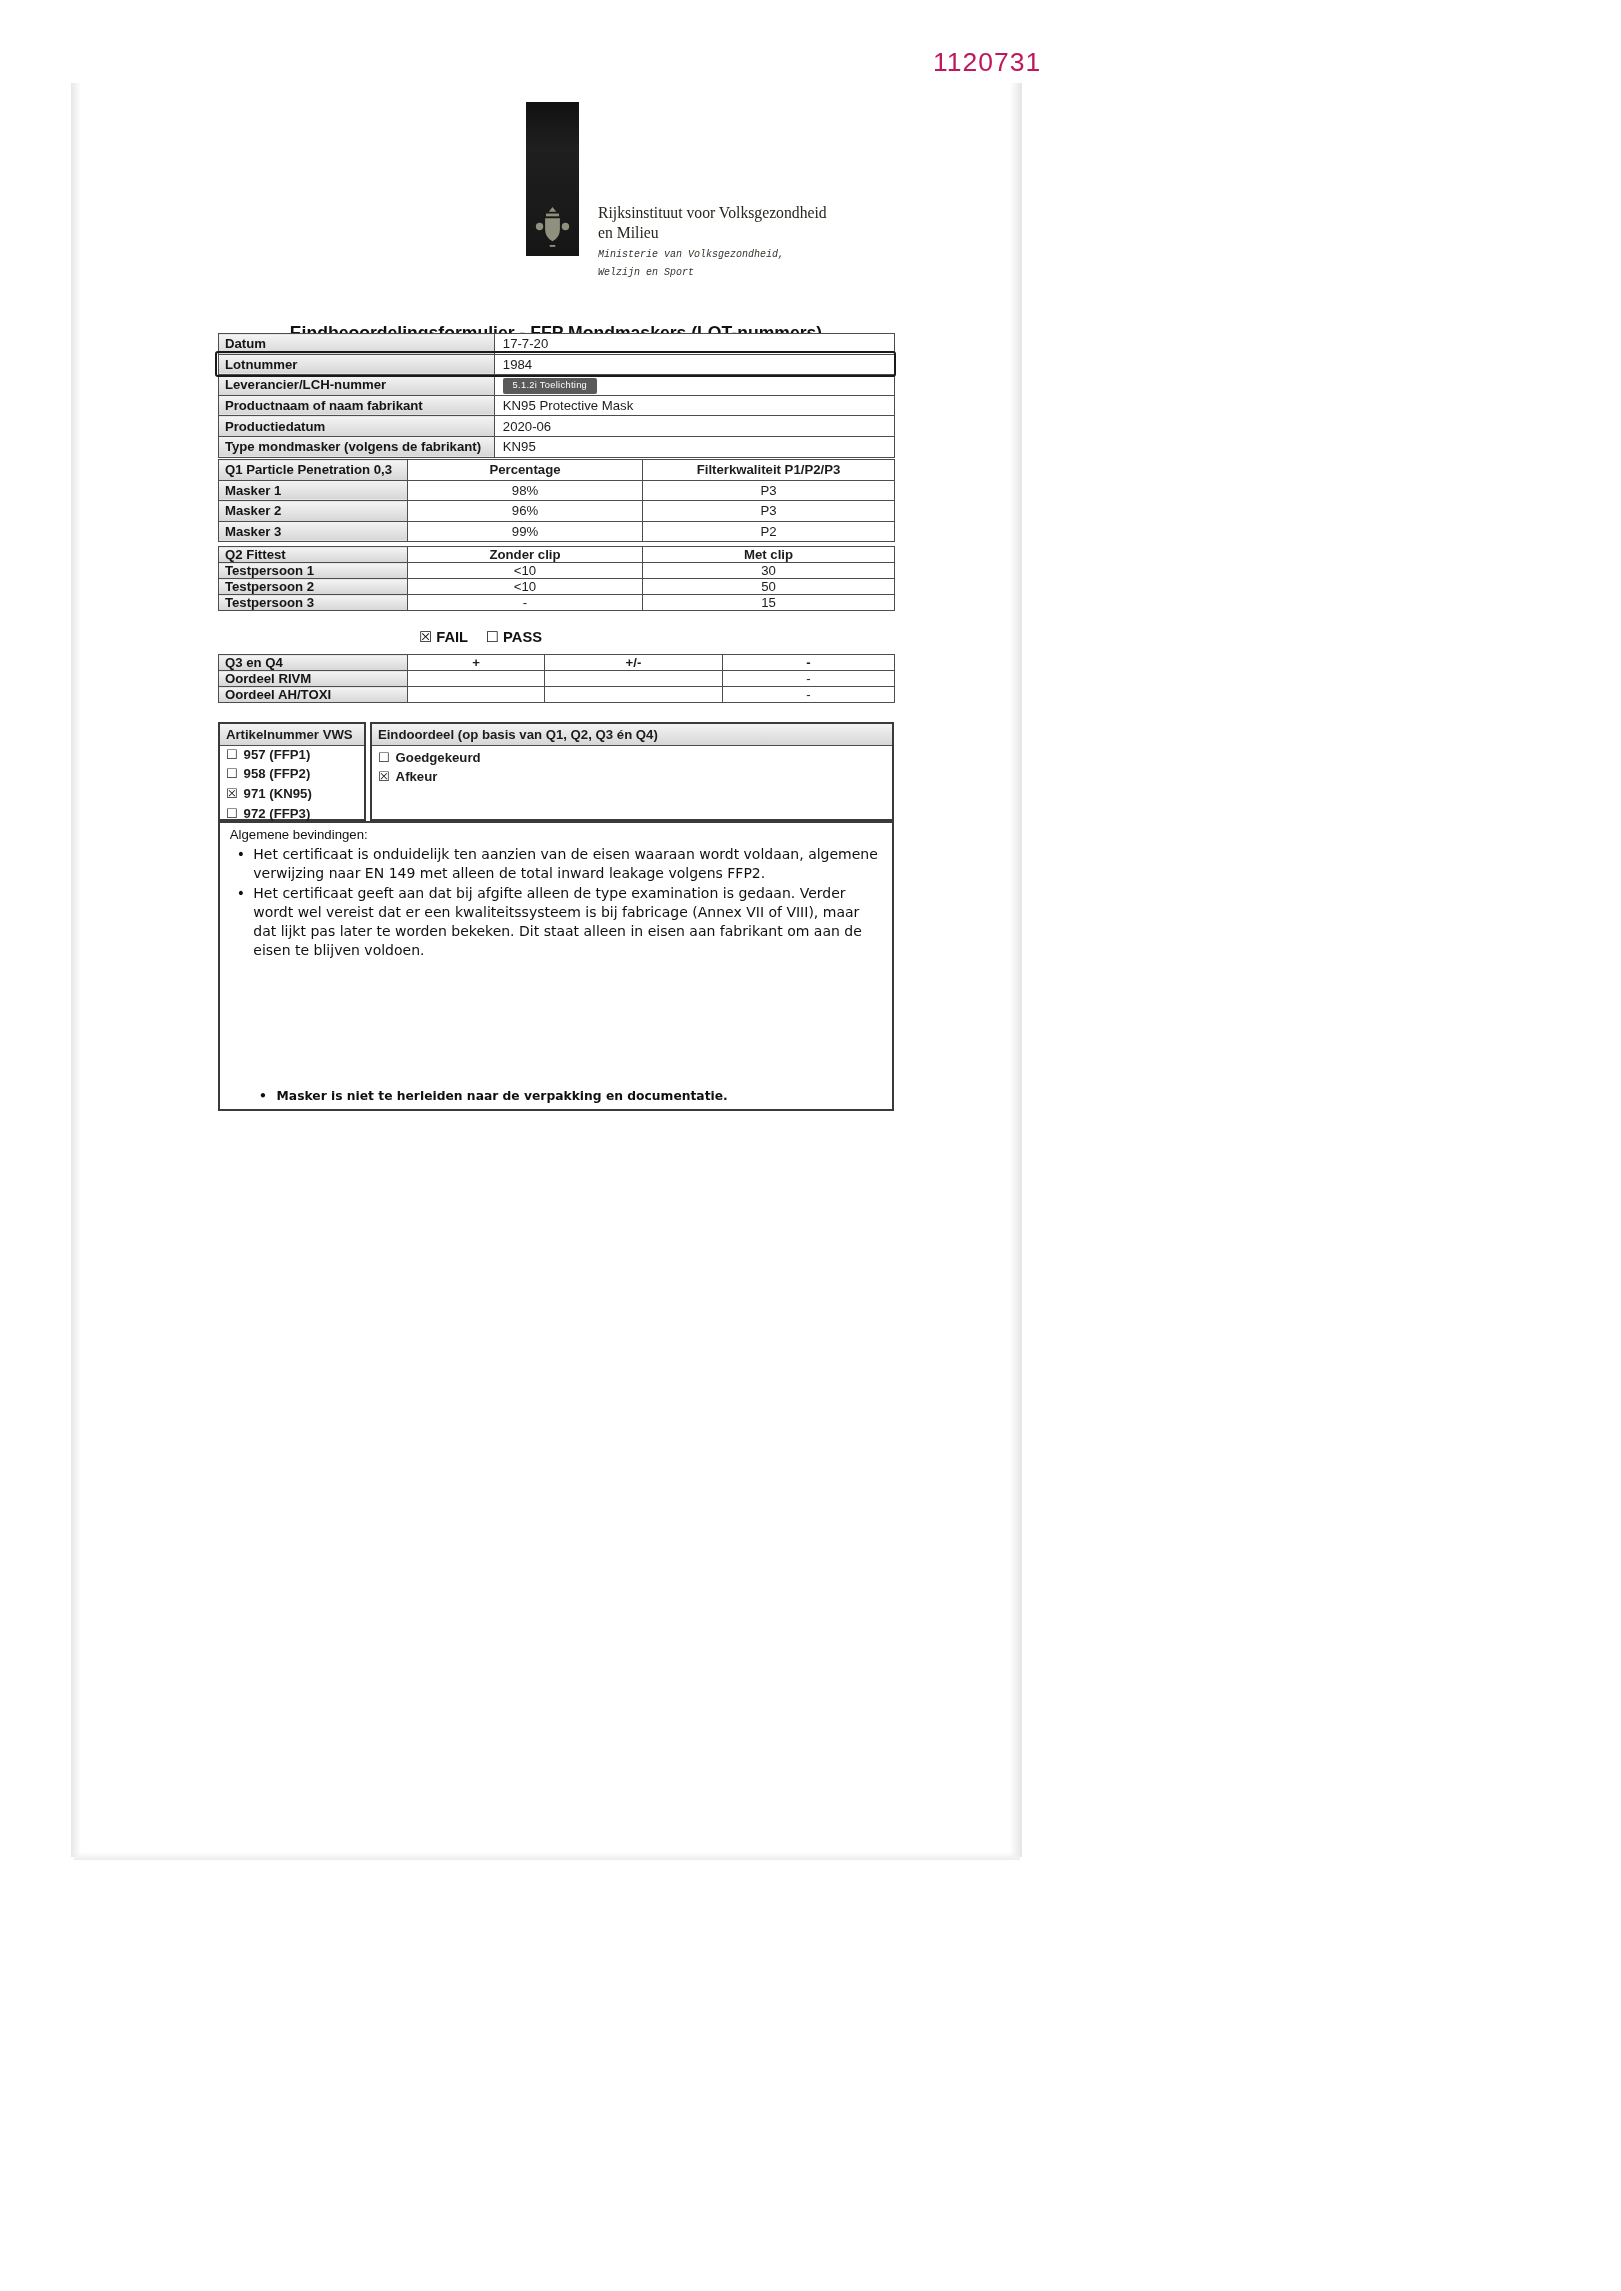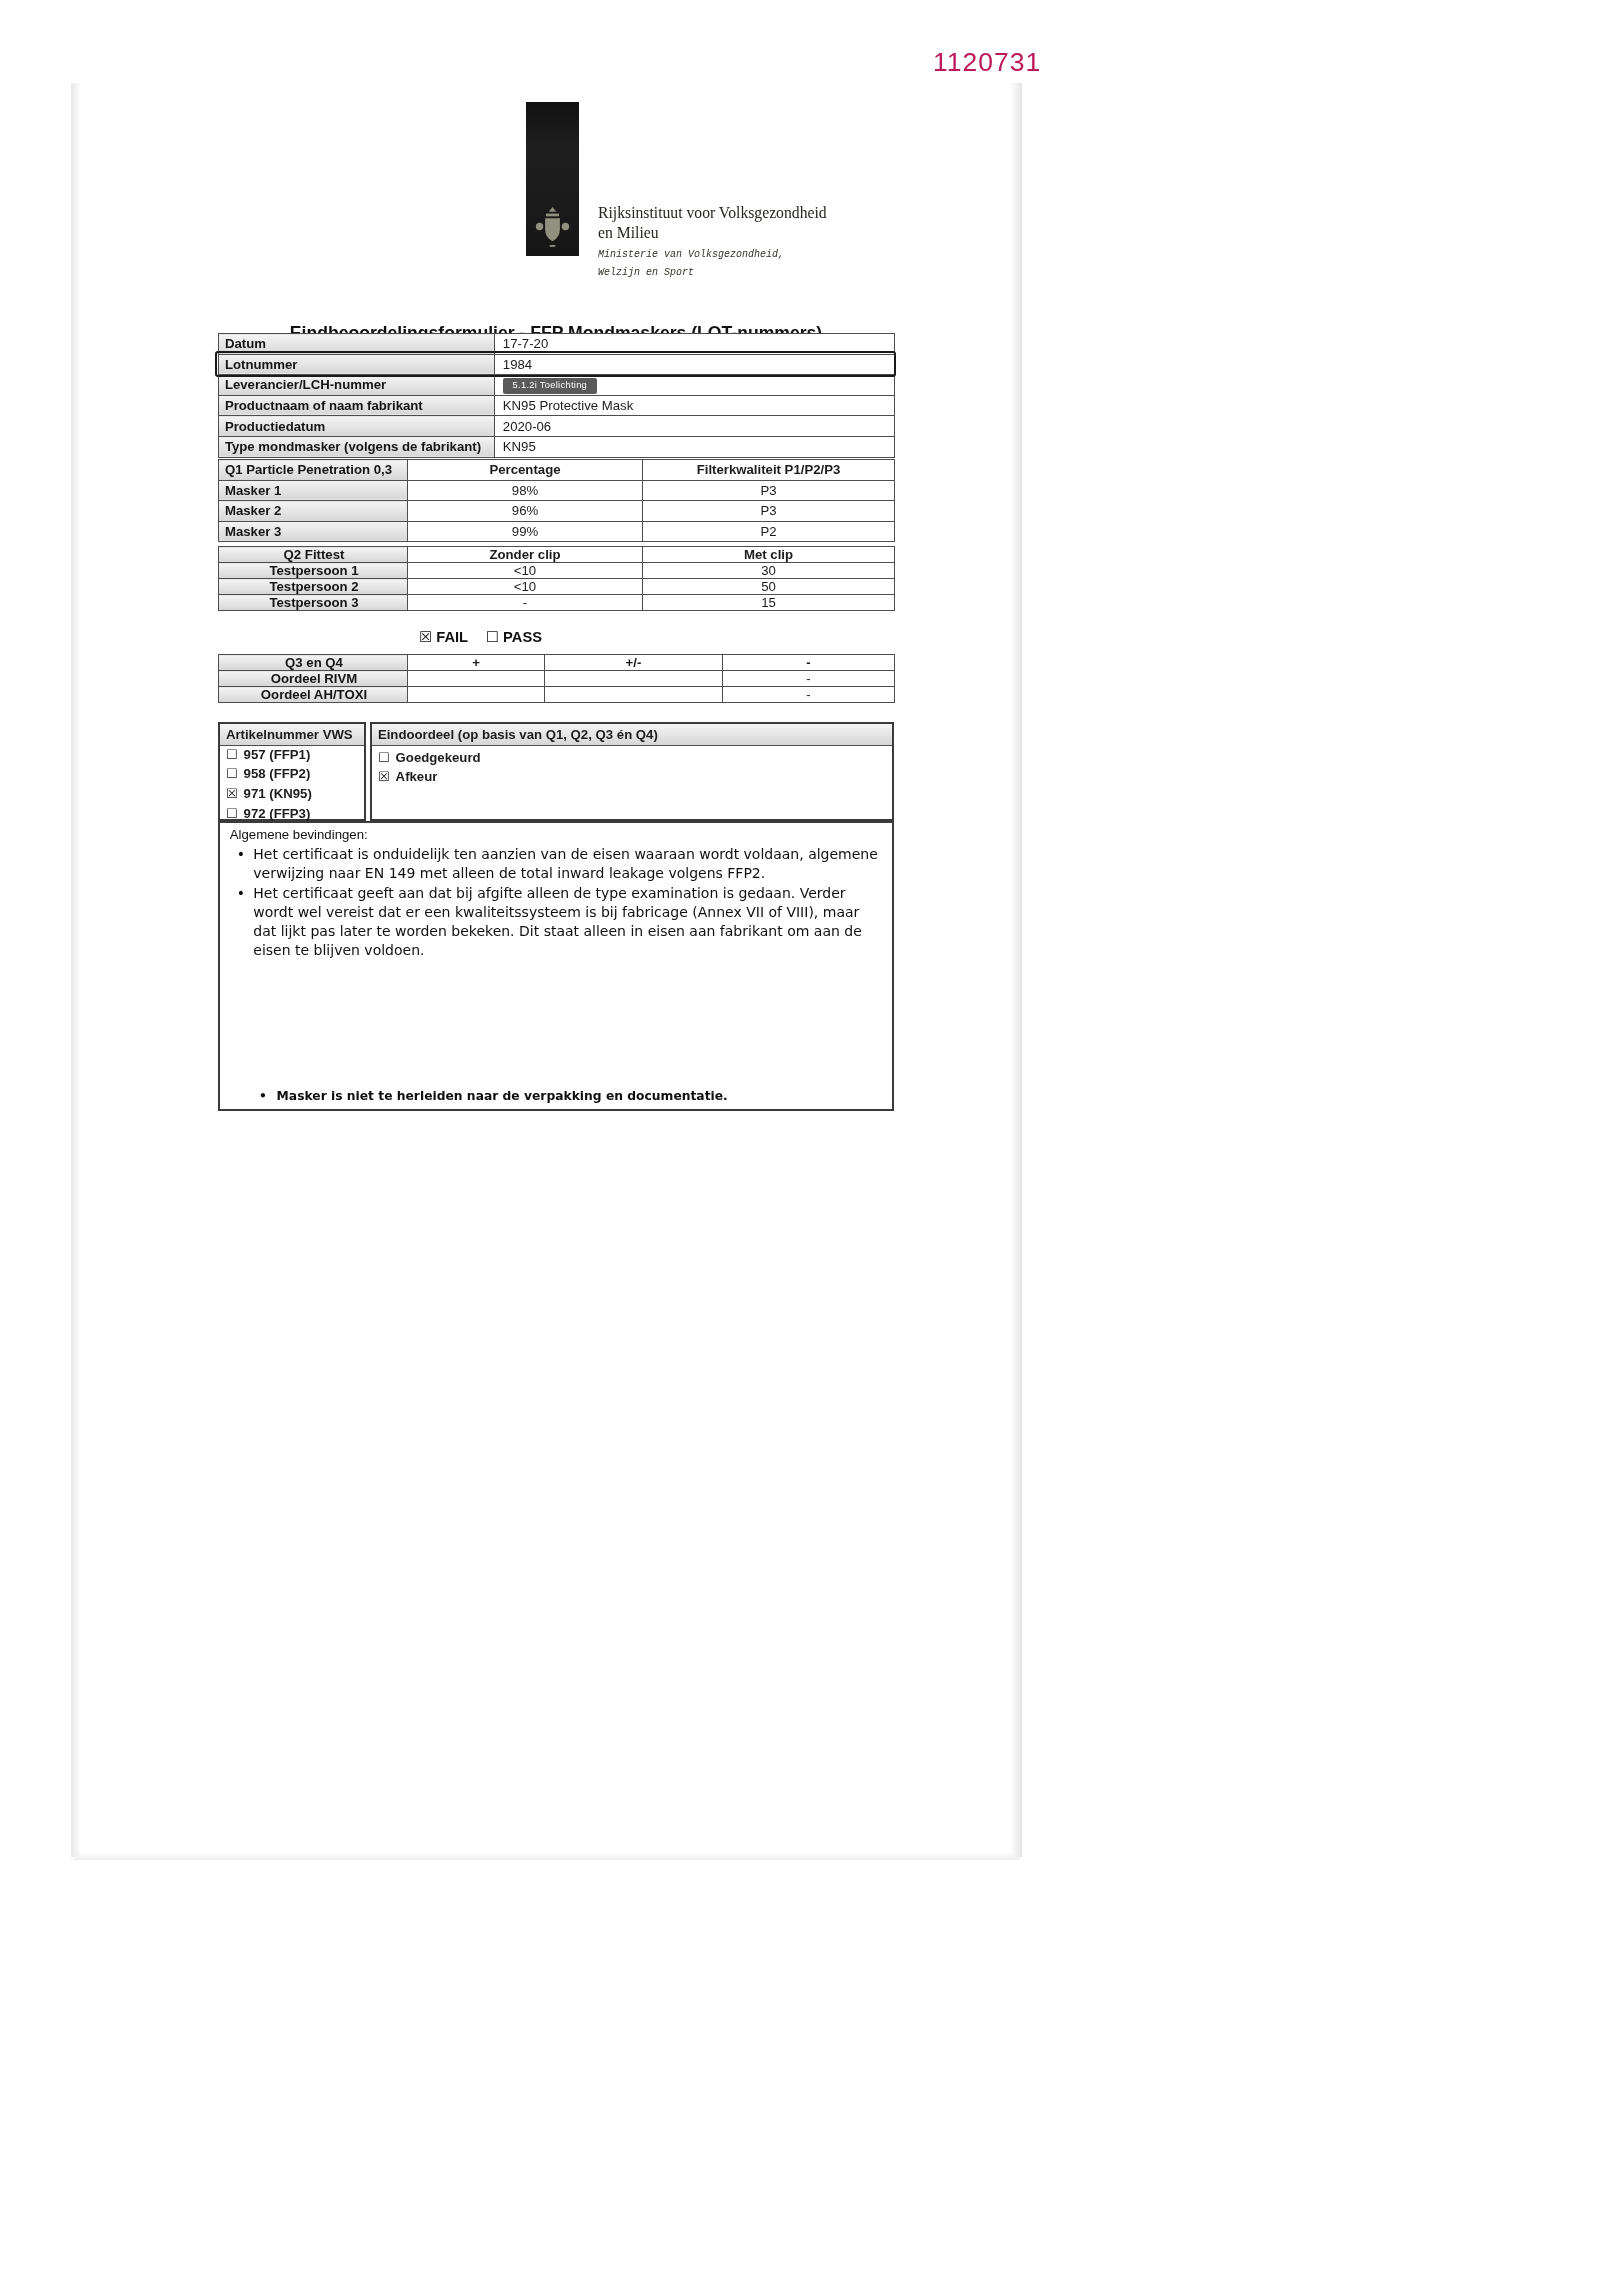--- a/index.html
+++ b/index.html
@@ -30,21 +30,21 @@
 
   .form-title { position:absolute; left:218px; top:295px; width:676px; text-align:center;
     font-size:17.6px; font-weight:bold; color:#111;margin-top:28px; }
 
   table { border-collapse:collapse; table-layout:fixed; position:absolute; background:#fff; }
   td { border:1px solid #4d4d4d; font-size:13.2px; height:20.6px; padding:0 3.9px; vertical-align:middle; overflow:hidden; white-space:nowrap; }
   td.lbl { background:linear-gradient(#f4f4f4,#d6d6d6); font-weight:bold; padding-left:5.9px; color:#151515; }
   td.hdr { font-weight:bold; text-align:center; }
   td.val { padding-left:7.8px; }
   td.c { text-align:center; }
-  .h20 td { height:16px;text-align:center; }
+  .h20 td { height:16px; }
 
   .info-table { left:218px; top:333px; width:676px; }
   .lot-highlight { position:absolute; left:215px; top:351px; width:681px; height:25.5px;
     border:2px solid #1a1a1a; border-radius:2.9px; pointer-events:none; }
   .badge { display:inline-block; background:#5a5a5a; color:#fff; font-size:9.3px; line-height:1;
     padding:2.9px 9.8px 3.9px 9.8px; border-radius:2px; letter-spacing:0.3px; }
 
   .q1-table { left:218px; top:459px; width:676px; }
   .q2-table { left:218px; top:546px; width:676px; }
   .q3-table { left:218px; top:654px; width:676px; }

